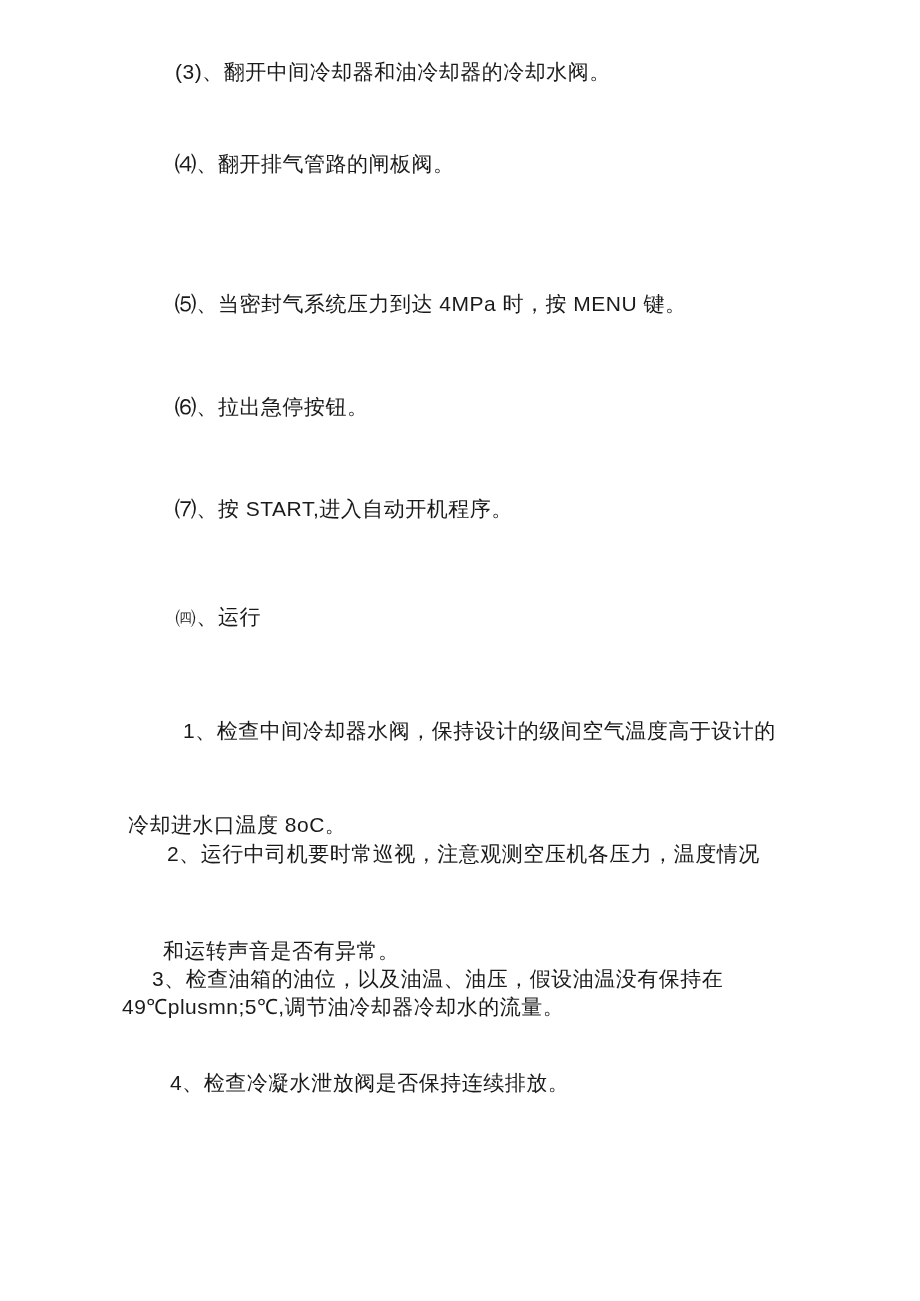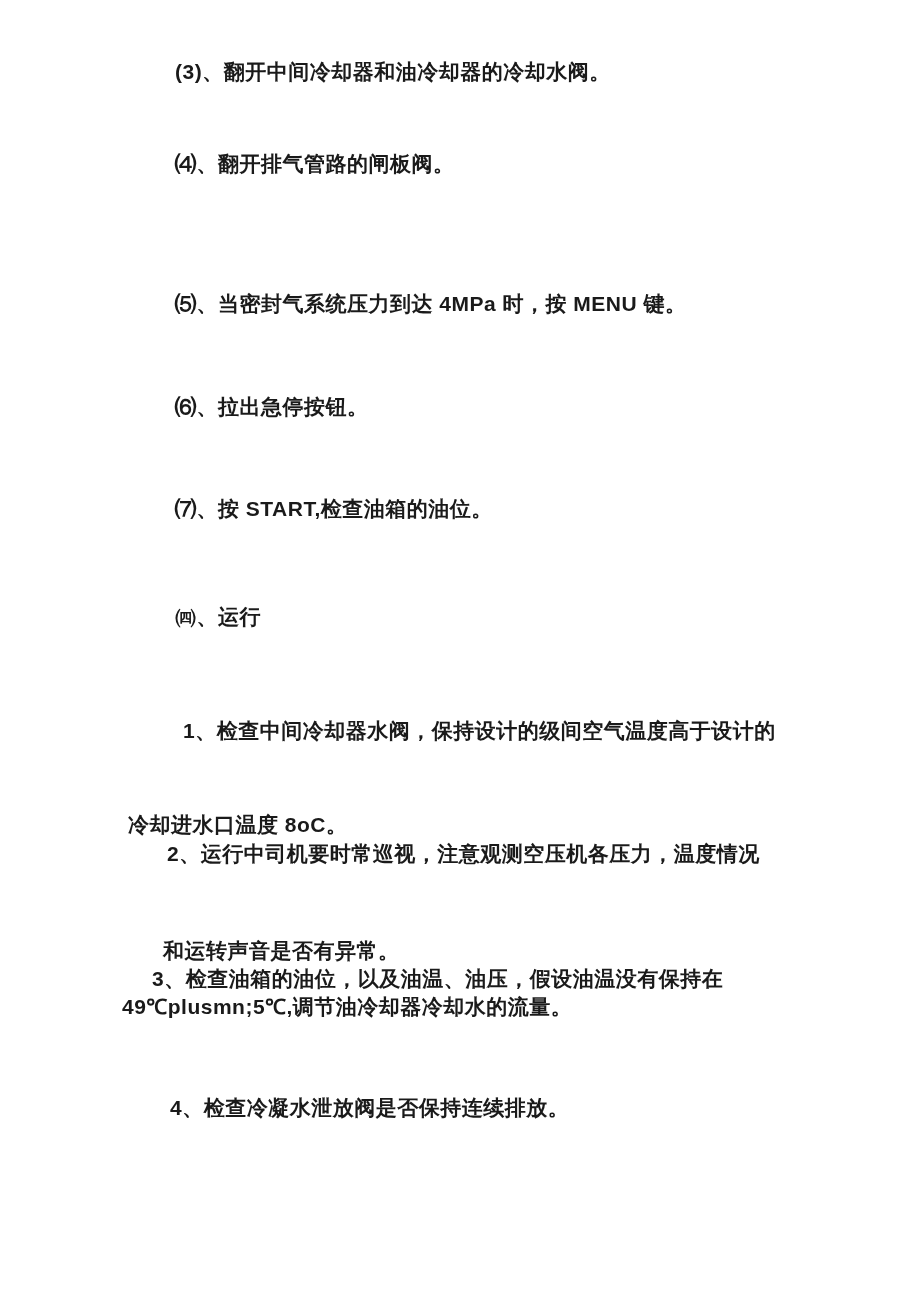--- a/index.html
+++ b/index.html
@@ -15,46 +15,45 @@
     overflow: hidden;
     font-family: "Liberation Sans", sans-serif;
     font-size: 21px;
     line-height: 28px;
     color: #1a1a1a;
   }
   .ln {
     position: absolute;
     white-space: pre;
     letter-spacing: 0.5px;
-    font-weight: bold;
   }
   
   .l0  { top: 58px;   left: 175px; }
   .l1  { top: 150px;  left: 175px; }
   .l2  { top: 290px;  left: 175px; }
   .l3  { top: 385px;  left: 175px; margin-top: 8px; }
   .l4  { top: 495px;  left: 175px; }
   .l5  { top: 603px;  left: 175px; }
   .l6  { top: 717px;  left: 183px; }
   .l7  { top: 811px;  left: 128px; }
   .l8  { top: 840px;  left: 167px; }
   .l9  { top: 937px;  left: 126px; margin-left: 37px; }
   .l10 { top: 965px;  left: 152px; }
   .l11 { top: 993px;  left: 122px; }
-  .l12 { top: 1094px; left: 170px; }
+  .l12 { top: 1069px; left: 170px; }
 </style>
 </head>
 <body>
 
 <div class="page">
   <div class="ln l0">(3)、翻开中间冷却器和油冷却器的冷却水阀。</div>
   <div class="ln l1">⑷、翻开排气管路的闸板阀。</div>
   <div class="ln l2">⑸、当密封气系统压力到达 4MPa 时，按 MENU 键。</div>
   <div class="ln l3">⑹、拉出急停按钮。</div>
-  <div class="ln l4">⑺、按 START,检查油箱的油位。</div>
+  <div class="ln l4">⑺、按 START,进入自动开机程序。</div>
   <div class="ln l5">㈣、运行</div>
   <div class="ln l6">1、检查中间冷却器水阀，保持设计的级间空气温度高于设计的</div>
   <div class="ln l7">冷却进水口温度 8oC。</div>
   <div class="ln l8">2、运行中司机要时常巡视，注意观测空压机各压力，温度情况</div>
   <div class="ln l9">和运转声音是否有异常。</div>
   <div class="ln l10">3、检查油箱的油位，以及油温、油压，假设油温没有保持在</div>
   <div class="ln l11">49℃plusmn;5℃,调节油冷却器冷却水的流量。</div>
   <div class="ln l12">4、检查冷凝水泄放阀是否保持连续排放。</div>
 </div>
 

